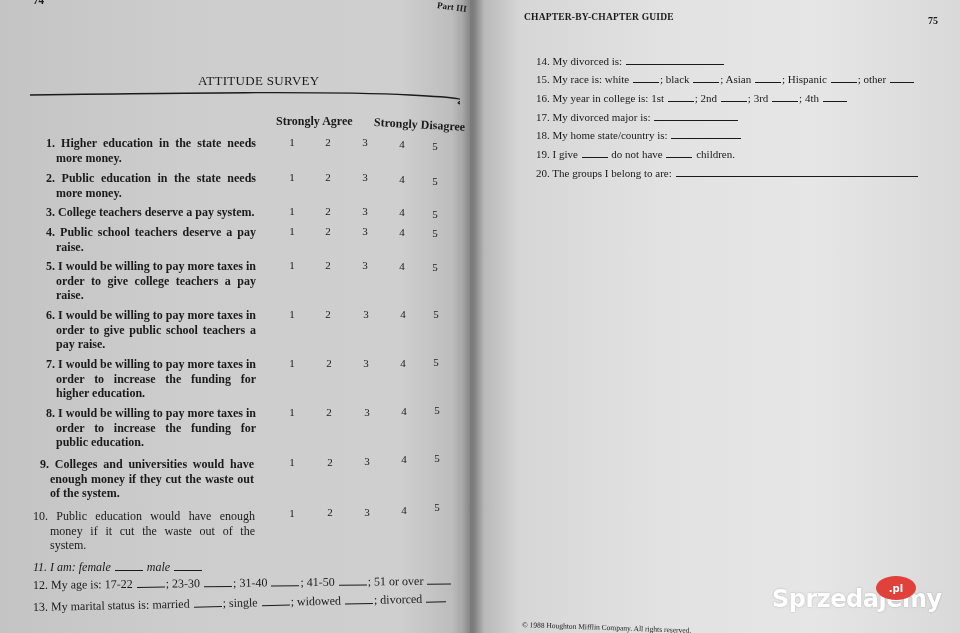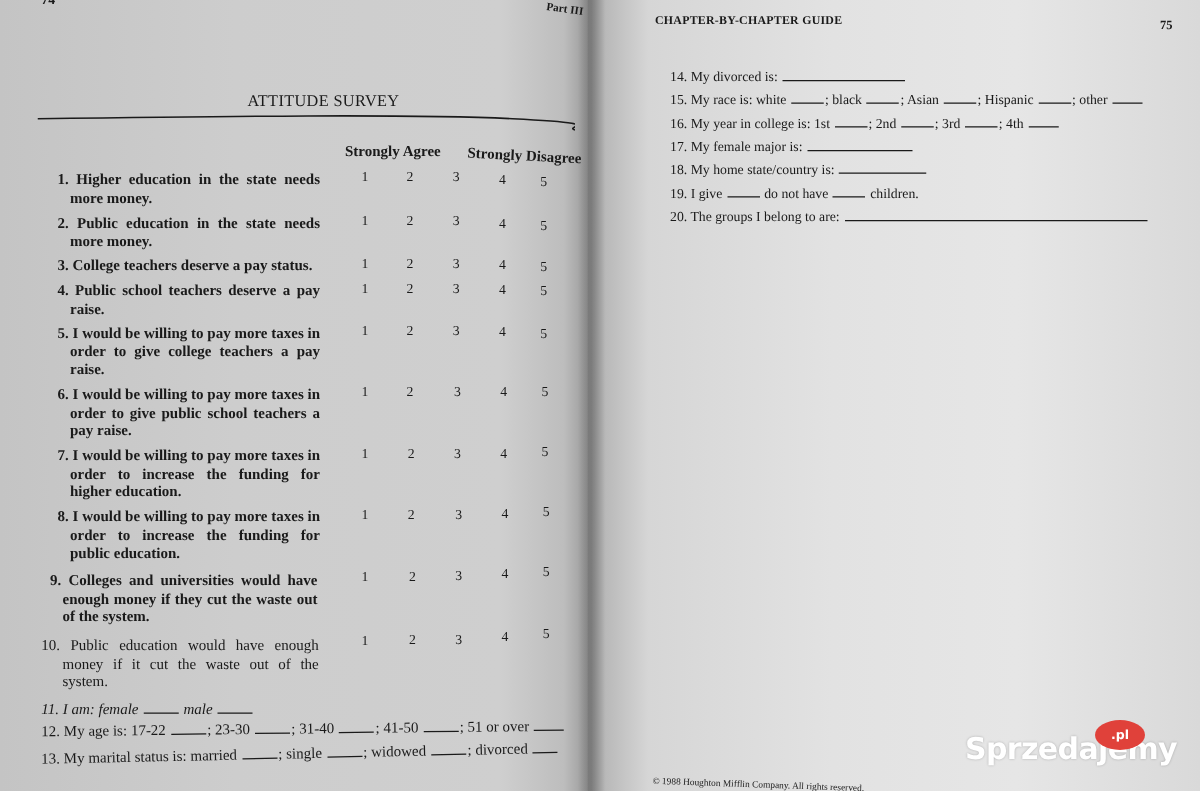--- a/index.html
+++ b/index.html
@@ -100,21 +100,21 @@
 <div class="item indent" style="top:136px;">
   <span>1.</span>
   <span>Higher education in the state needs more money.</span>
 </div>
 <div class="item indent" style="top:171px;">
   <span>2.</span>
   <span>Public education in the state needs more money.</span>
 </div>
 <div class="item indent" style="top:205px;">
   <span>3.</span>
-  <span style="white-space:nowrap;">College teachers deserve a pay status.</span>
+  <span style="white-space:nowrap;">College teachers deserve a pay system.</span>
 </div>
 <div class="item indent" style="top:225px;">
   <span>4.</span>
   <span>Public school teachers deserve a pay raise.</span>
 </div>
 <div class="item indent" style="top:259px;">
   <span>5.</span>
   <span>I would be willing to pay more taxes in order to give college teachers a pay raise.</span>
 </div>
 <div class="item indent" style="top:308px;">
@@ -273,21 +273,21 @@
   <span class="blank" style="width:26px;"></span>;
   <span>2nd</span>
   <span class="blank" style="width:26px;"></span>;
   <span>3rd</span>
   <span class="blank" style="width:26px;"></span>;
   <span>4th</span>
   <span class="blank" style="width:24px;"></span>
 </div>
 <div class="r-line" style="top:111px;">
   <span>17.</span>
-  <span>My female major is:</span>
+  <span>My divorced major is:</span>
   <span class="blank" style="width:84px;"></span>
 </div>
 <div class="r-line" style="top:129px;">
   <span>18.</span>
   <span>My home state/country is:</span>
   <span class="blank" style="width:70px;"></span>
 </div>
 <div class="r-line" style="top:148px;">
   <span>19.</span>
   <span>I give</span>

